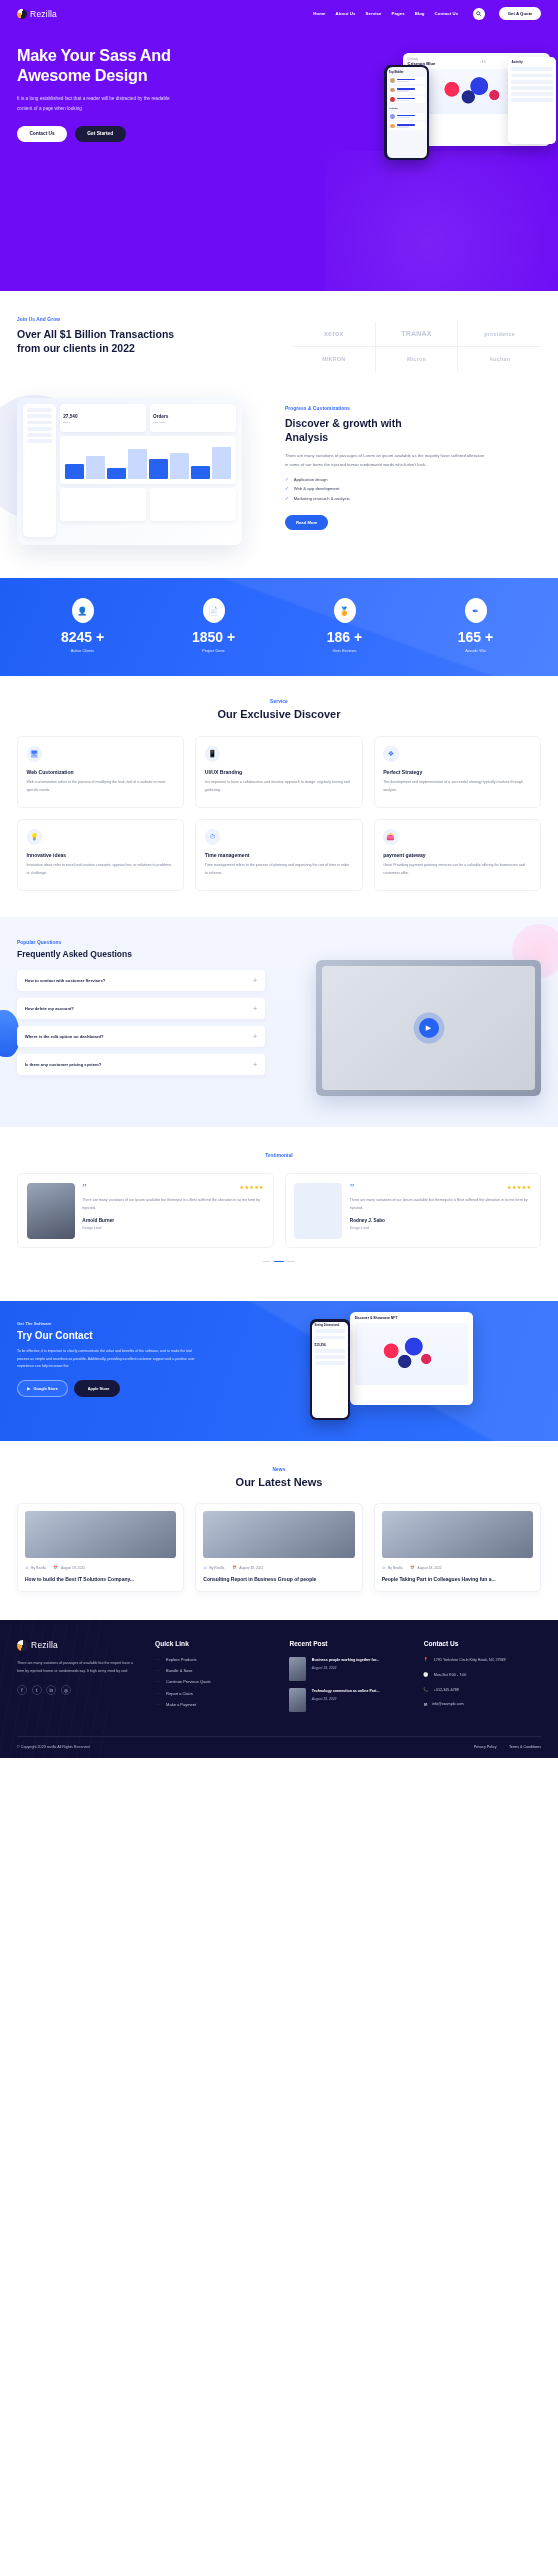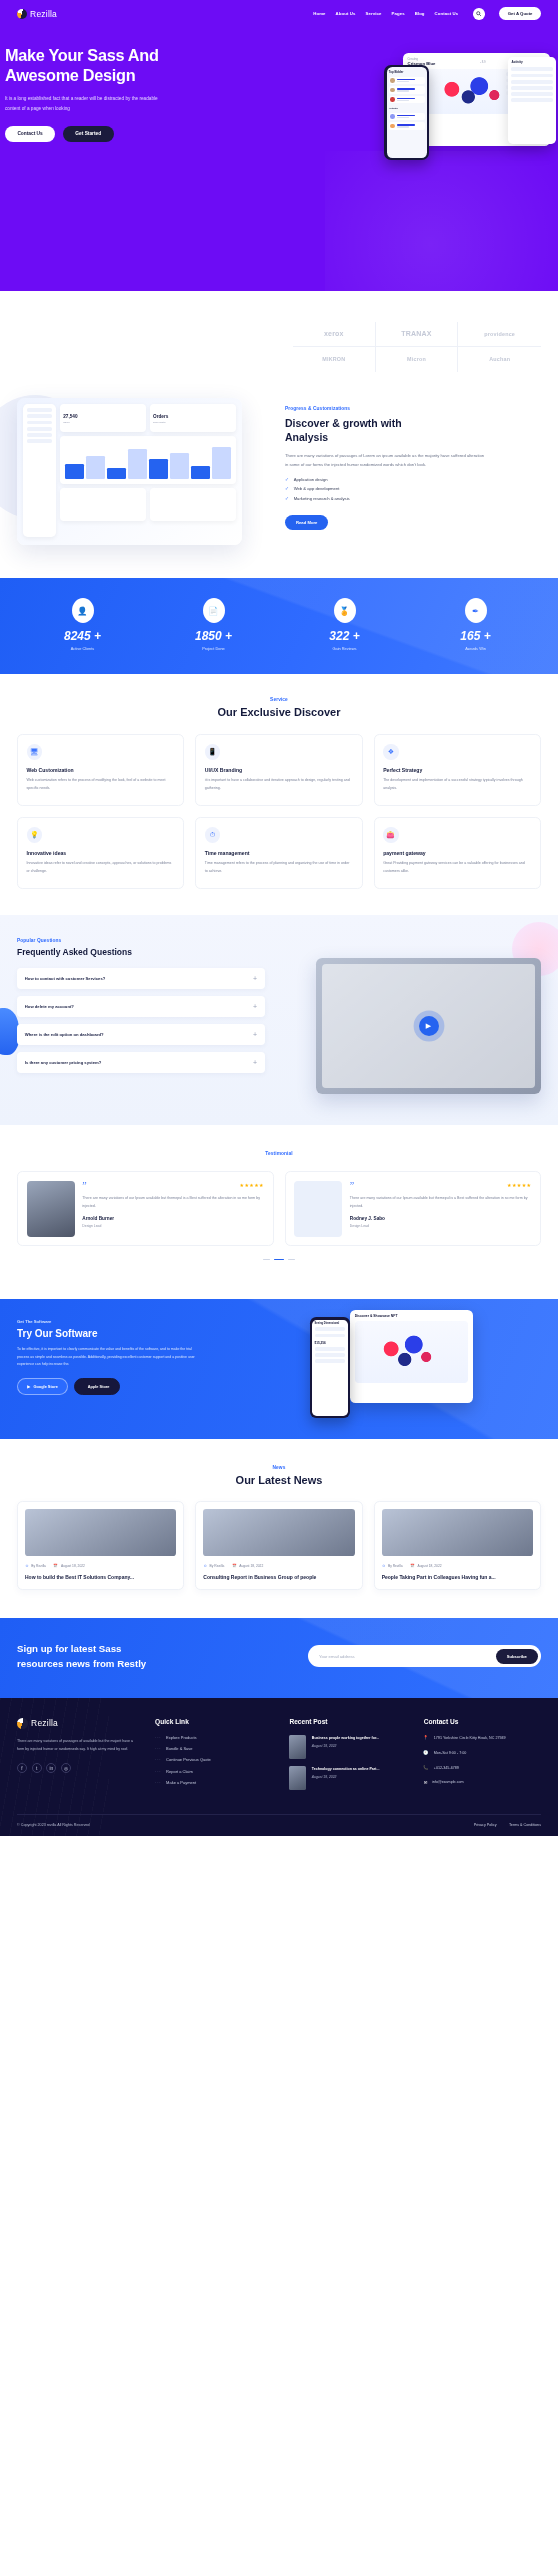--- a/index.html
+++ b/index.html
@@ -42,21 +42,21 @@
   }
   .nav-search{
     width:11.6px;height:11.6px;border-radius:50%;background:#fff;display:flex;align-items:center;justify-content:center;
     margin-left:4.7px;
   }
   .nav-search svg{ width:5.4px;height:5.4px; }
   .quote-btn{
     margin-left:4.7px;background:#fff;color:#16163a;border:none;border-radius:8.5px;
     padding:3.9px 8.5px;font-size:4.3px;font-weight:700;cursor:pointer;
   }
-  .hero-inner{ display:flex; padding: 11px 17px 0 5px; position:relative; z-index:3;}
+  .hero-inner{ display:flex; padding: 11px 17px 0 17px; position:relative; z-index:3;}
   .hero-left{ width:233px; padding-top:11px; }
   .hero-title{
     color:#fff; font-size:16.3px; font-weight:800; line-height:1.24; letter-spacing:-0.3px;
   }
   .hero-sub{
     color:#e5d6ff; font-size:4.7px; line-height:2.1; margin-top:8.5px; width:167px;
   }
   .hero-btns{ display:flex; gap:7.8px; margin-top:12.4px; }
   .btn-light{
     background:#fff;color:#16163a;border:none;border-radius:10px;padding:5.4px 12.4px;
@@ -170,21 +170,21 @@
   .stats::before{
     content:"";position:absolute;inset:0;
     background:linear-gradient(200deg, rgba(255,255,255,.07) 0 40%, rgba(255,255,255,0) 41%);
   }
   .stats-row{ display:flex; justify-content:space-around; position:relative;z-index:2;}
   .stat{ text-align:center; width:93px; }
   .stat-ic{
     width:22px;height:25px;border-radius:50%;background:#fff;margin:0 auto 6.2px;
     display:flex;align-items:center;justify-content:center;color:#2f6bff;font-size:8.5px;
   }
-  .stat-n{ color:#fff;font-size:12px;font-weight:800;font-style:italic; }
+  .stat-n{ color:#fff;font-size:14px;font-weight:800; }
   .stat-l{ color:#dbe6ff;font-size:3.9px;margin-top:3.1px; }
 
   
   .services{ padding:23px 17px 26px; text-align:center; }
   .sec-center-h2{ font-size:11px;font-weight:800;color:#141a3c;margin-top:3.9px; }
   .svc-grid{ display:grid;grid-template-columns:repeat(3,1fr);gap:11px;margin-top:15.5px;text-align:left;}
   .svc-card{
     border:0.8px solid #eef1f7;border-radius:5.4px;padding:9.3px 8.5px 12.4px;background:#fff;
   }
   .svc-ic{
@@ -469,20 +469,27 @@
                   <div class="ph-l2"></div>
                 </div>
             </div>
           </div>
         </div>
       </div>
     </div>
   </section>
 
   <section class="logos-sec">
+    <div>
+      <div class="eyebrow">Join Us And Grow</div>
+      <div class="sec-h2">
+        <div>Over All $1 Billion Transactions</div>
+        <div>from our clients in 2022</div>
+      </div>
+    </div>
     <div class="logo-grid">
       <div class="logo-cell">xerox</div>
       <div class="logo-cell">TRANAX</div>
       <div class="logo-cell sm">providence</div>
       <div class="logo-cell sm">MIKRON</div>
       <div class="logo-cell sm">Micron</div>
       <div class="logo-cell sm">Auchan</div>
     </div>
   </section>
 
@@ -559,21 +566,21 @@
         <div class="stat-n">8245 +</div>
         <div class="stat-l">Active Clients</div>
       </div>
       <div class="stat">
         <div class="stat-ic">📄</div>
         <div class="stat-n">1850 +</div>
         <div class="stat-l">Project Done</div>
       </div>
       <div class="stat">
         <div class="stat-ic">🏅</div>
-        <div class="stat-n">322 +</div>
+        <div class="stat-n">186 +</div>
         <div class="stat-l">Gain Reviews</div>
       </div>
       <div class="stat">
         <div class="stat-ic">✒</div>
         <div class="stat-n">165 +</div>
         <div class="stat-l">Awards Win</div>
       </div>
     </div>
   </section>
 
@@ -674,21 +681,21 @@
     <div class="dots">
       <div class="dot"></div>
       <div class="dot on"></div>
       <div class="dot"></div>
     </div>
   </section>
 
   <section class="soft">
     <div class="soft-left">
       <div class="soft-eyebrow">Get The Software</div>
-      <div class="soft-h2">Try Our Software</div>
+      <div class="soft-h2">Try Our Contact</div>
       <div class="soft-p">To be effective, it is important to clearly communicate the value and benefits of the software, and to make the trial process as simple and seamless as possible. Additionally, providing excellent customer support and a positive user experience can help increase the.</div>
       <div class="store-row">
         <button class="store-btn">
           <span>▶</span>
           <span>Google Store</span>
         </button>
         <button class="store-btn dark">
           <span></span>
           <span>Apple Store</span>
         </button>
@@ -755,30 +762,20 @@
           <div class="nm">
             <i>📅</i>
             <span>August 18, 2022</span>
           </div>
         </div>
         <div class="news-t">People Taking Part in Colleagues Having fun a...</div>
       </div>
     </div>
   </section>
 
-  <section class="nl">
-    <div class="nl-h2">
-      <div>Sign up for latest Sass</div>
-      <div>resources news from Restly</div>
-    </div>
-    <div class="nl-form">
-      <input type="text" placeholder="Your email address" style="">
-      <button class="sub-btn">Subscribe</button>
-    </div>
-  </section>
 
   <footer class="footer">
     <div class="f-grid">
       <div class="f-col1">
         <div class="f-brand">
           <div class="brand-mark"></div>
           <div class="brand-name">Rezilla</div>
         </div>
         <div class="f-p">There are many variatons of passages of available but the majorit have a form by injected humor or randomseds say. It high at my mind by roof.</div>
         <div class="socials">

